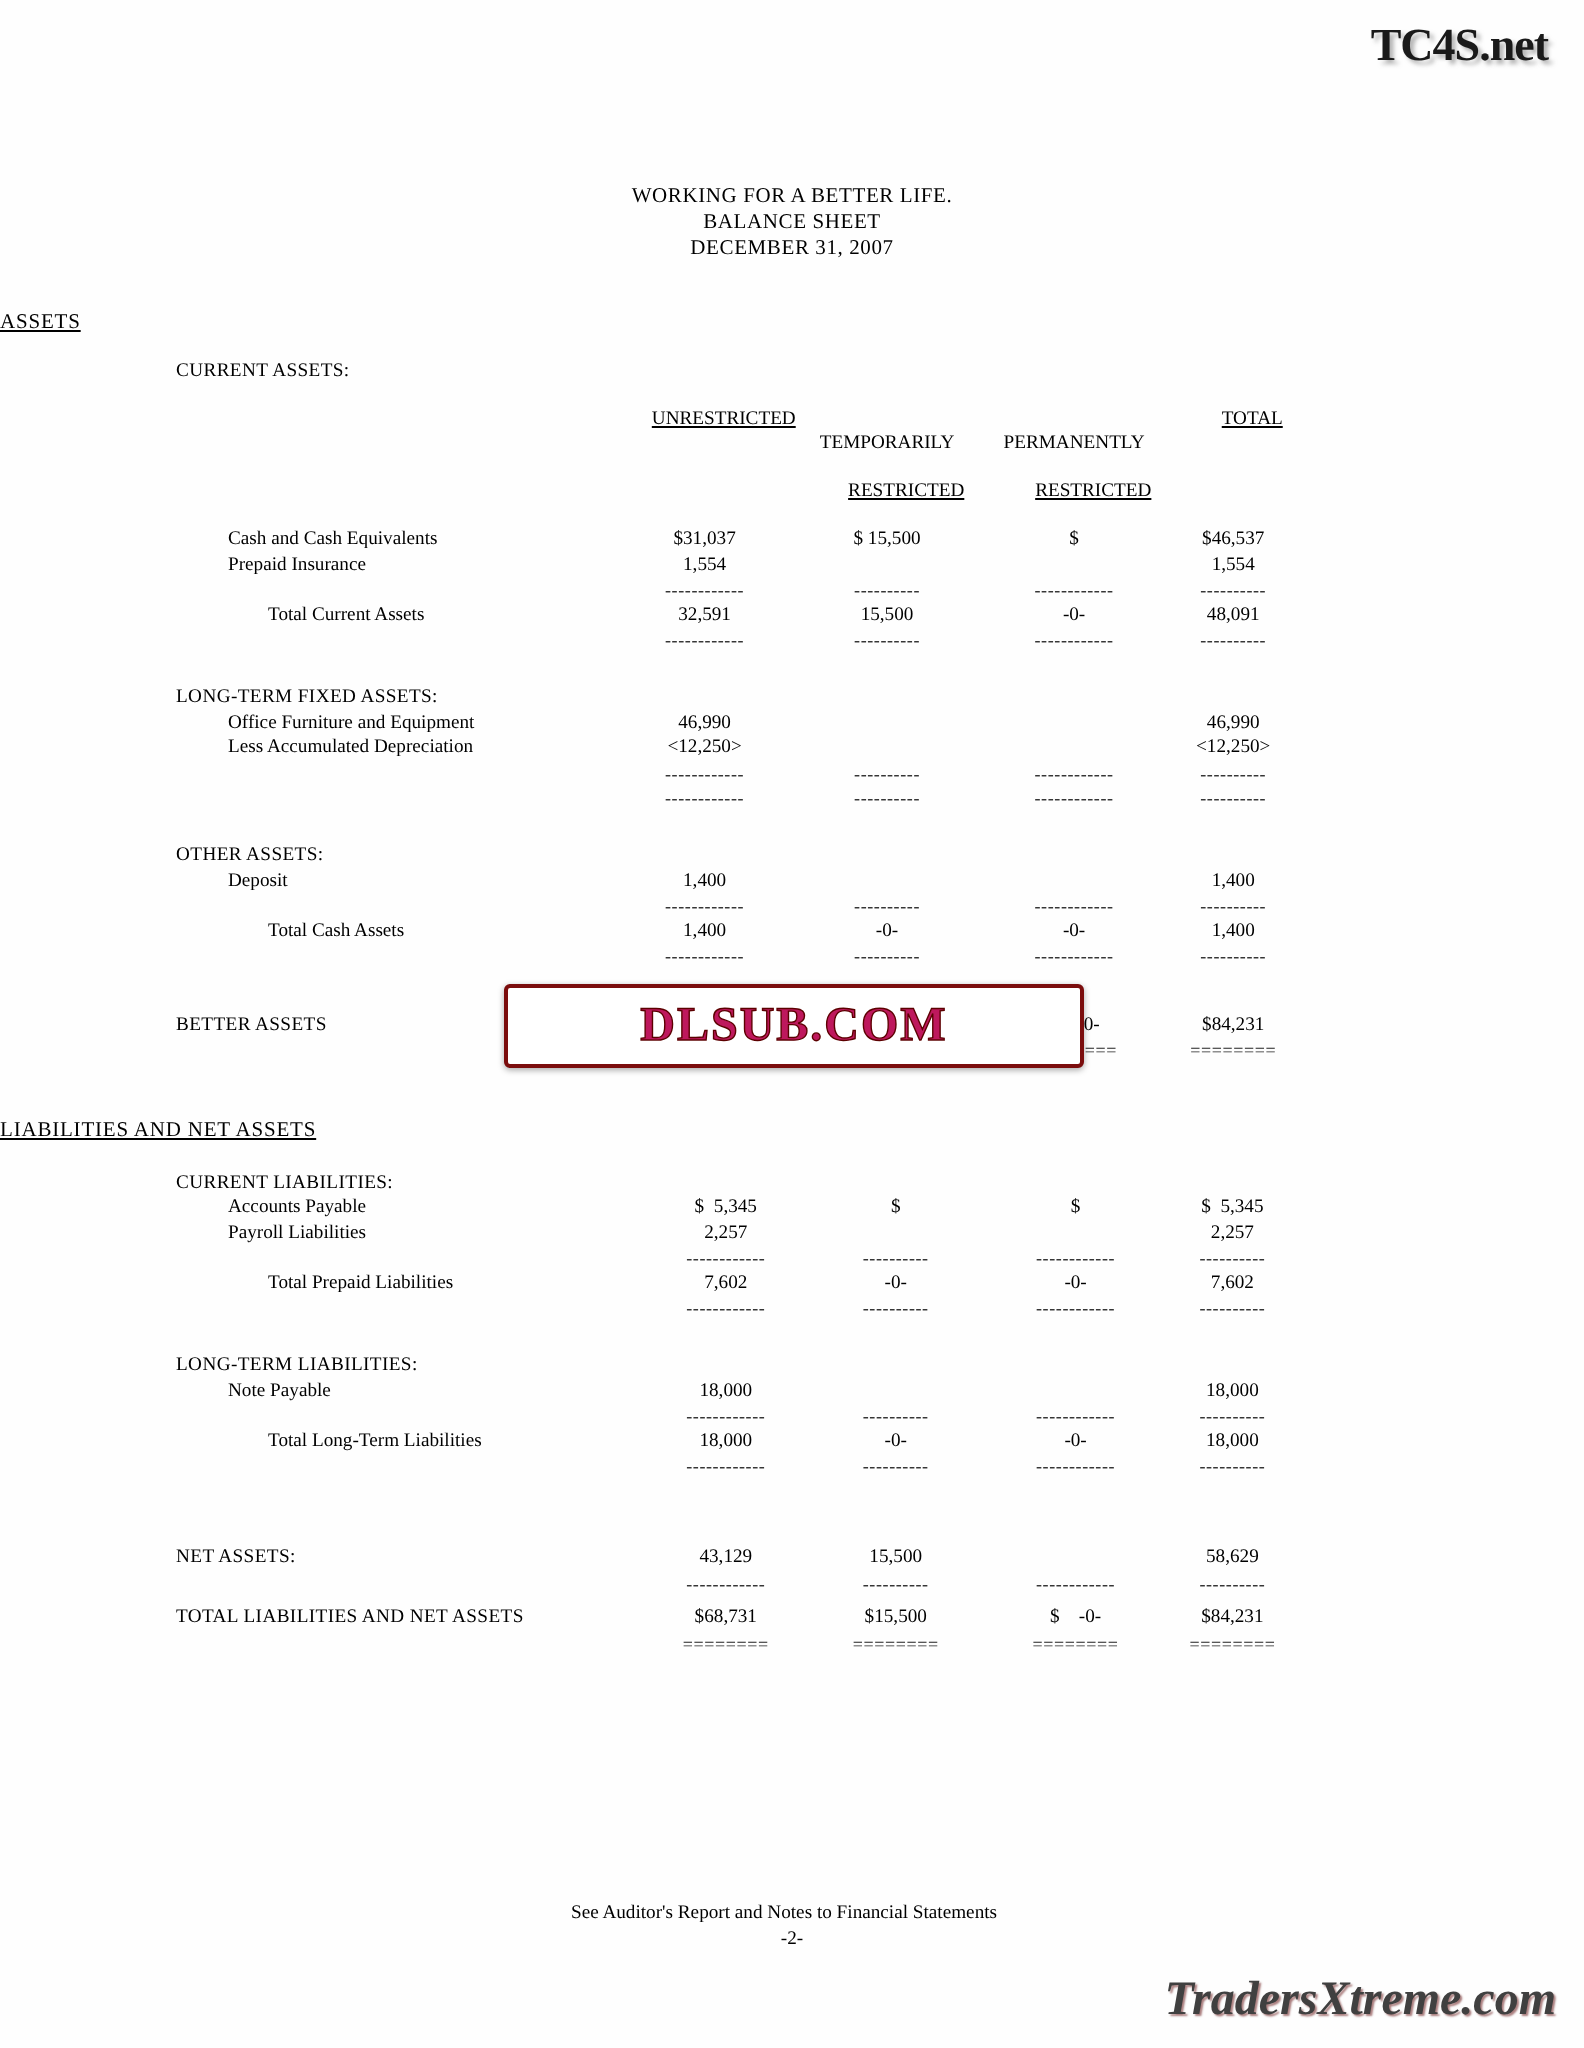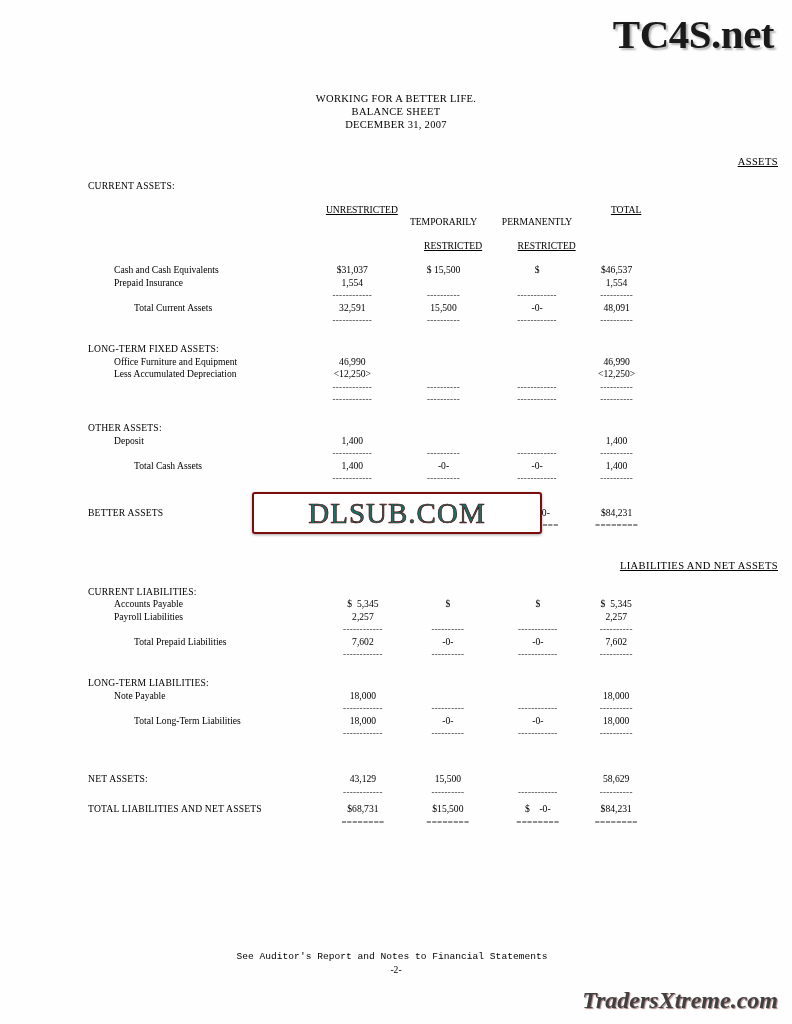--- a/index.html
+++ b/index.html
@@ -24,44 +24,44 @@
     background: #fefefe;
   }
 
   
   .wm-tc4s {
     position: absolute;
     right: 18px;
     top: 10px;
     font-family: "Liberation Serif", serif;
     font-weight: bold;
-    font-size: 41px;
+    font-size: 23px;
     color: #1a1a1a;
     letter-spacing: -0.5px;
     text-shadow: 2px 2px 2px rgba(120,120,120,0.55);
   }
   .wm-dlsub {
     position: absolute;
     left: 252px;
     top: 492px;
     width: 286px;
     height: 38px;
     background: #ffffff;
     border: 2px solid #7b0d0d;
     border-radius: 3px;
     box-shadow: 0 1px 3px rgba(0,0,0,0.35);
     display: flex;
     align-items: center;
     justify-content: center;
   }
   .wm-dlsub span {
     font-family: "Liberation Serif", serif;
-    font-weight: normal;
-    font-size: 29px;
-    color: #0f766e;
+    font-weight: bold;
+    font-size: 24px;
+    color: #be185d;
     letter-spacing: 1px;
     -webkit-text-stroke: 0.7px #5c0000;
   }
   .wm-traders {
     position: absolute;
     right: 14px;
     bottom: 10px;
     font-family: "Liberation Serif", serif;
     font-weight: bold;
     font-style: italic;
@@ -78,21 +78,21 @@
     width: 792px;
     text-align: center;
     font-size: 10.5px;
     line-height: 13px;
     letter-spacing: 0.3px;
   }
 
   .section-title {
     position: absolute;
     width: 778px;
-    text-align: right;
+    text-align: left;
     font-size: 10.5px;
     letter-spacing: 0.4px;
   }
   .section-title span { text-decoration: underline; }
 
   #assets-title { top: 156px; }
   #liab-title { top: 560px; }
 
   
   table.fin {
@@ -129,21 +129,20 @@
   .spacer-lg td { height: 17px; }
 
   .footer {
     position: absolute;
     left: 0;
     top: 950px;
     width: 784px;
     text-align: center;
     font-size: 9.6px;
     line-height: 13px;
-    font-family: Liberation Mono, monospace;
   }
   .page-no {
     position: absolute;
     left: 0;
     top: 964px;
     width: 792px;
     text-align: center;
     font-size: 9.6px;
   }
 </style>

